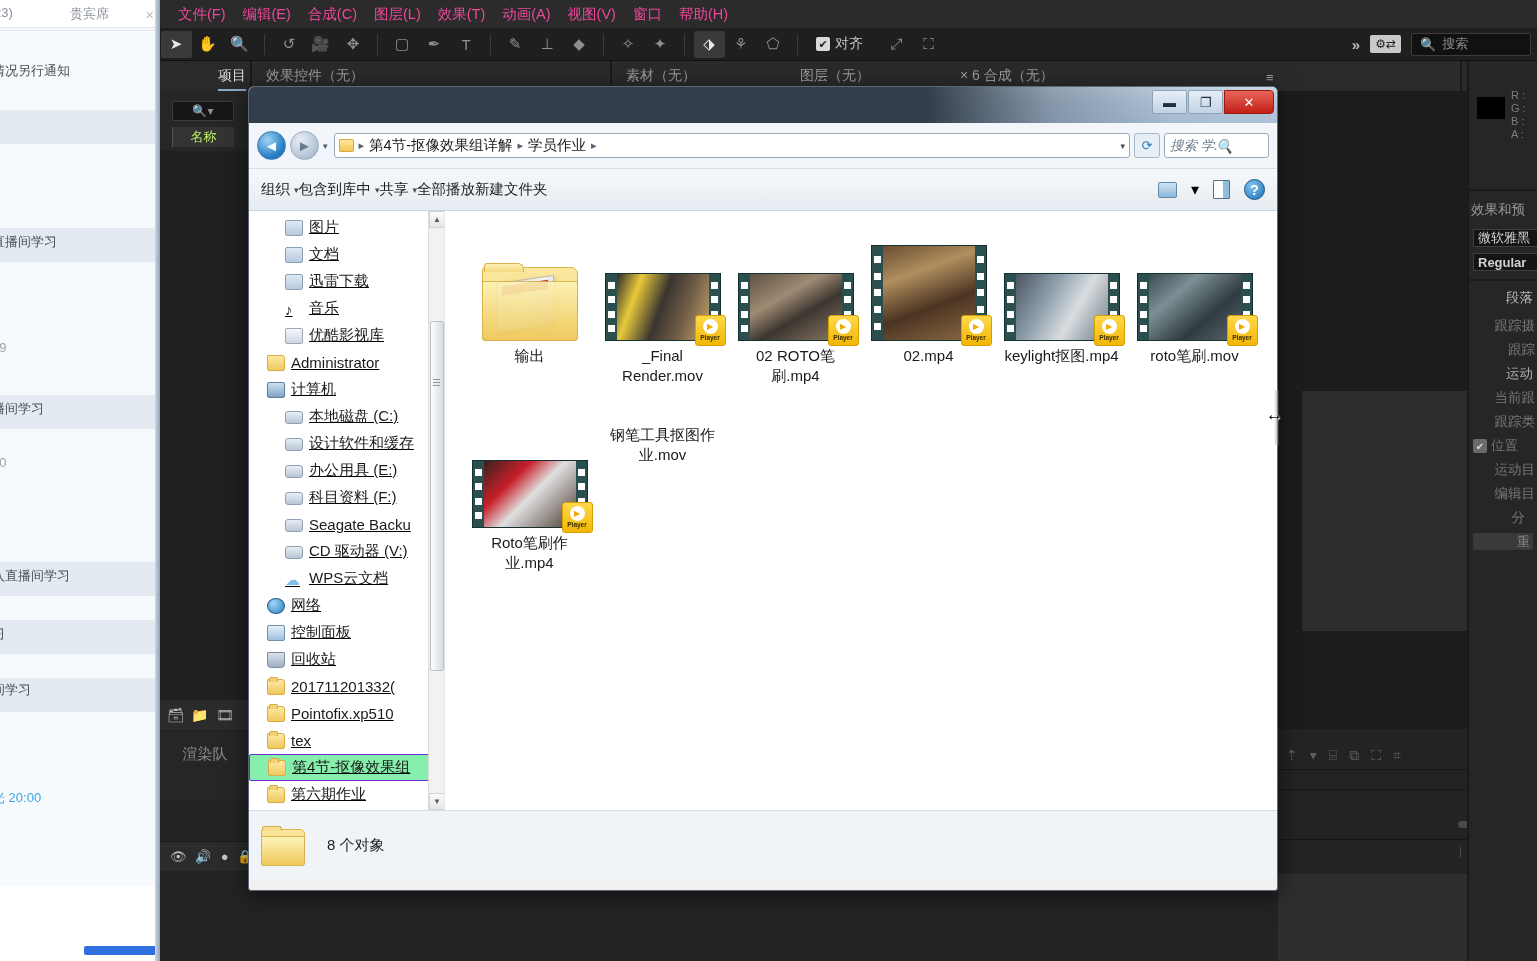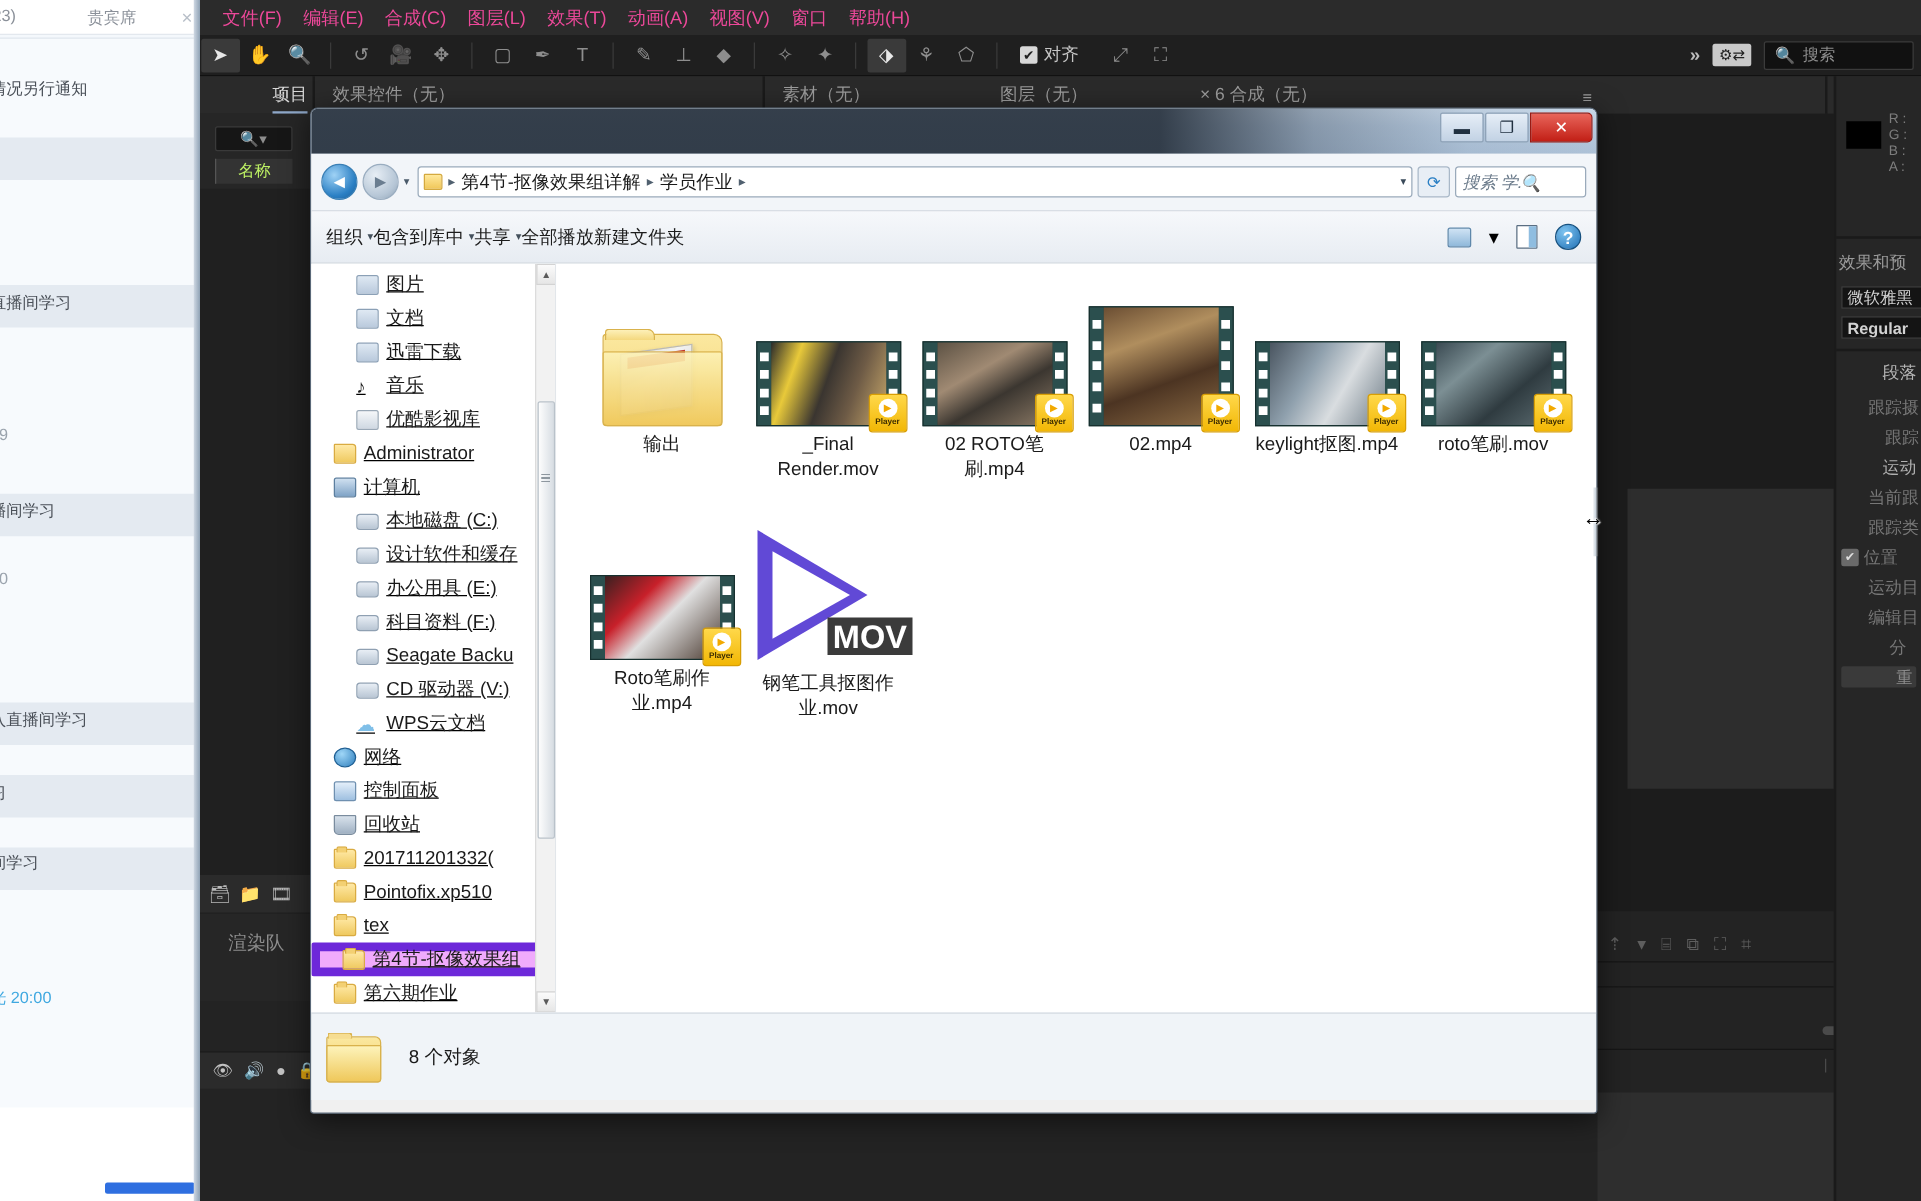--- a/index.html
+++ b/index.html
@@ -298,21 +298,21 @@
     width: 196px; background: #fff; position: relative;
     border-right: 1px solid #e2e6ea; overflow: hidden; text-decoration: underline;
   }
   .tree { padding-top: 3px; }
   .tree-item {
     height: 27px; display: flex; align-items: center; gap: 6px;
     padding-left: 10px; font-size: 15px; color: #1a1a1a; white-space: nowrap;
   }
   .tree-item.indent1 { padding-left: 36px; }
   .tree-item.indent0 { padding-left: 18px; }
-  .tree-item.selected { background: #f0abfc; border: 7px solid #6d28d9; border-radius: 2px; }
+  .tree-item.selected { background: #86efac; border: 1px solid #6d28d9; border-radius: 2px; }
   .ticon { width: 18px; height: 16px; flex: 0 0 18px; position: relative; }
   .ic-folder { background: linear-gradient(#ffe9a6,#efc95f); border: 1px solid #d9ab41; border-radius: 1px 3px 2px 2px; }
   .ic-folder::before {
     content:''; position:absolute; left:1px; top:-3px; width:7px; height:4px;
     background:#f3d073; border:1px solid #d9ab41; border-bottom:none; border-radius:2px 2px 0 0;
   }
   .ic-lib { background: linear-gradient(#dfe9f3,#b9c9dc); border: 1px solid #8ba0b6; border-radius: 2px; }
   .ic-disk {
     background: linear-gradient(#e8eef5,#b9c6d4); border: 1px solid #8fa0b2;
     border-radius: 3px; height: 13px; margin-top: 2px;
@@ -948,27 +948,20 @@
                 <div class="badge">
                   <span class="pcircle">▶</span>
                     <span class="ptxt">Player</span>
                 </div>
               </div>
             </div>
             <div class="file-label">Roto笔刷作业.mp4</div>
           </div>
 
           <div class="file" style="margin-top:28px;">
-            <div class="file-thumb" style="height:112px;">
-              <div class="movicon">
-                <div class="tri"></div>
-                  <div class="tri-in"></div>
-                <div class="movtxt">MOV</div>
-              </div>
-            </div>
             <div class="file-label">钢笔工具抠图作业.mov</div>
           </div>
 
         </div>
       </div>
     </div>
 
     <div class="exp-status">
       <div class="status-folder">
         <div class="sb"></div>

